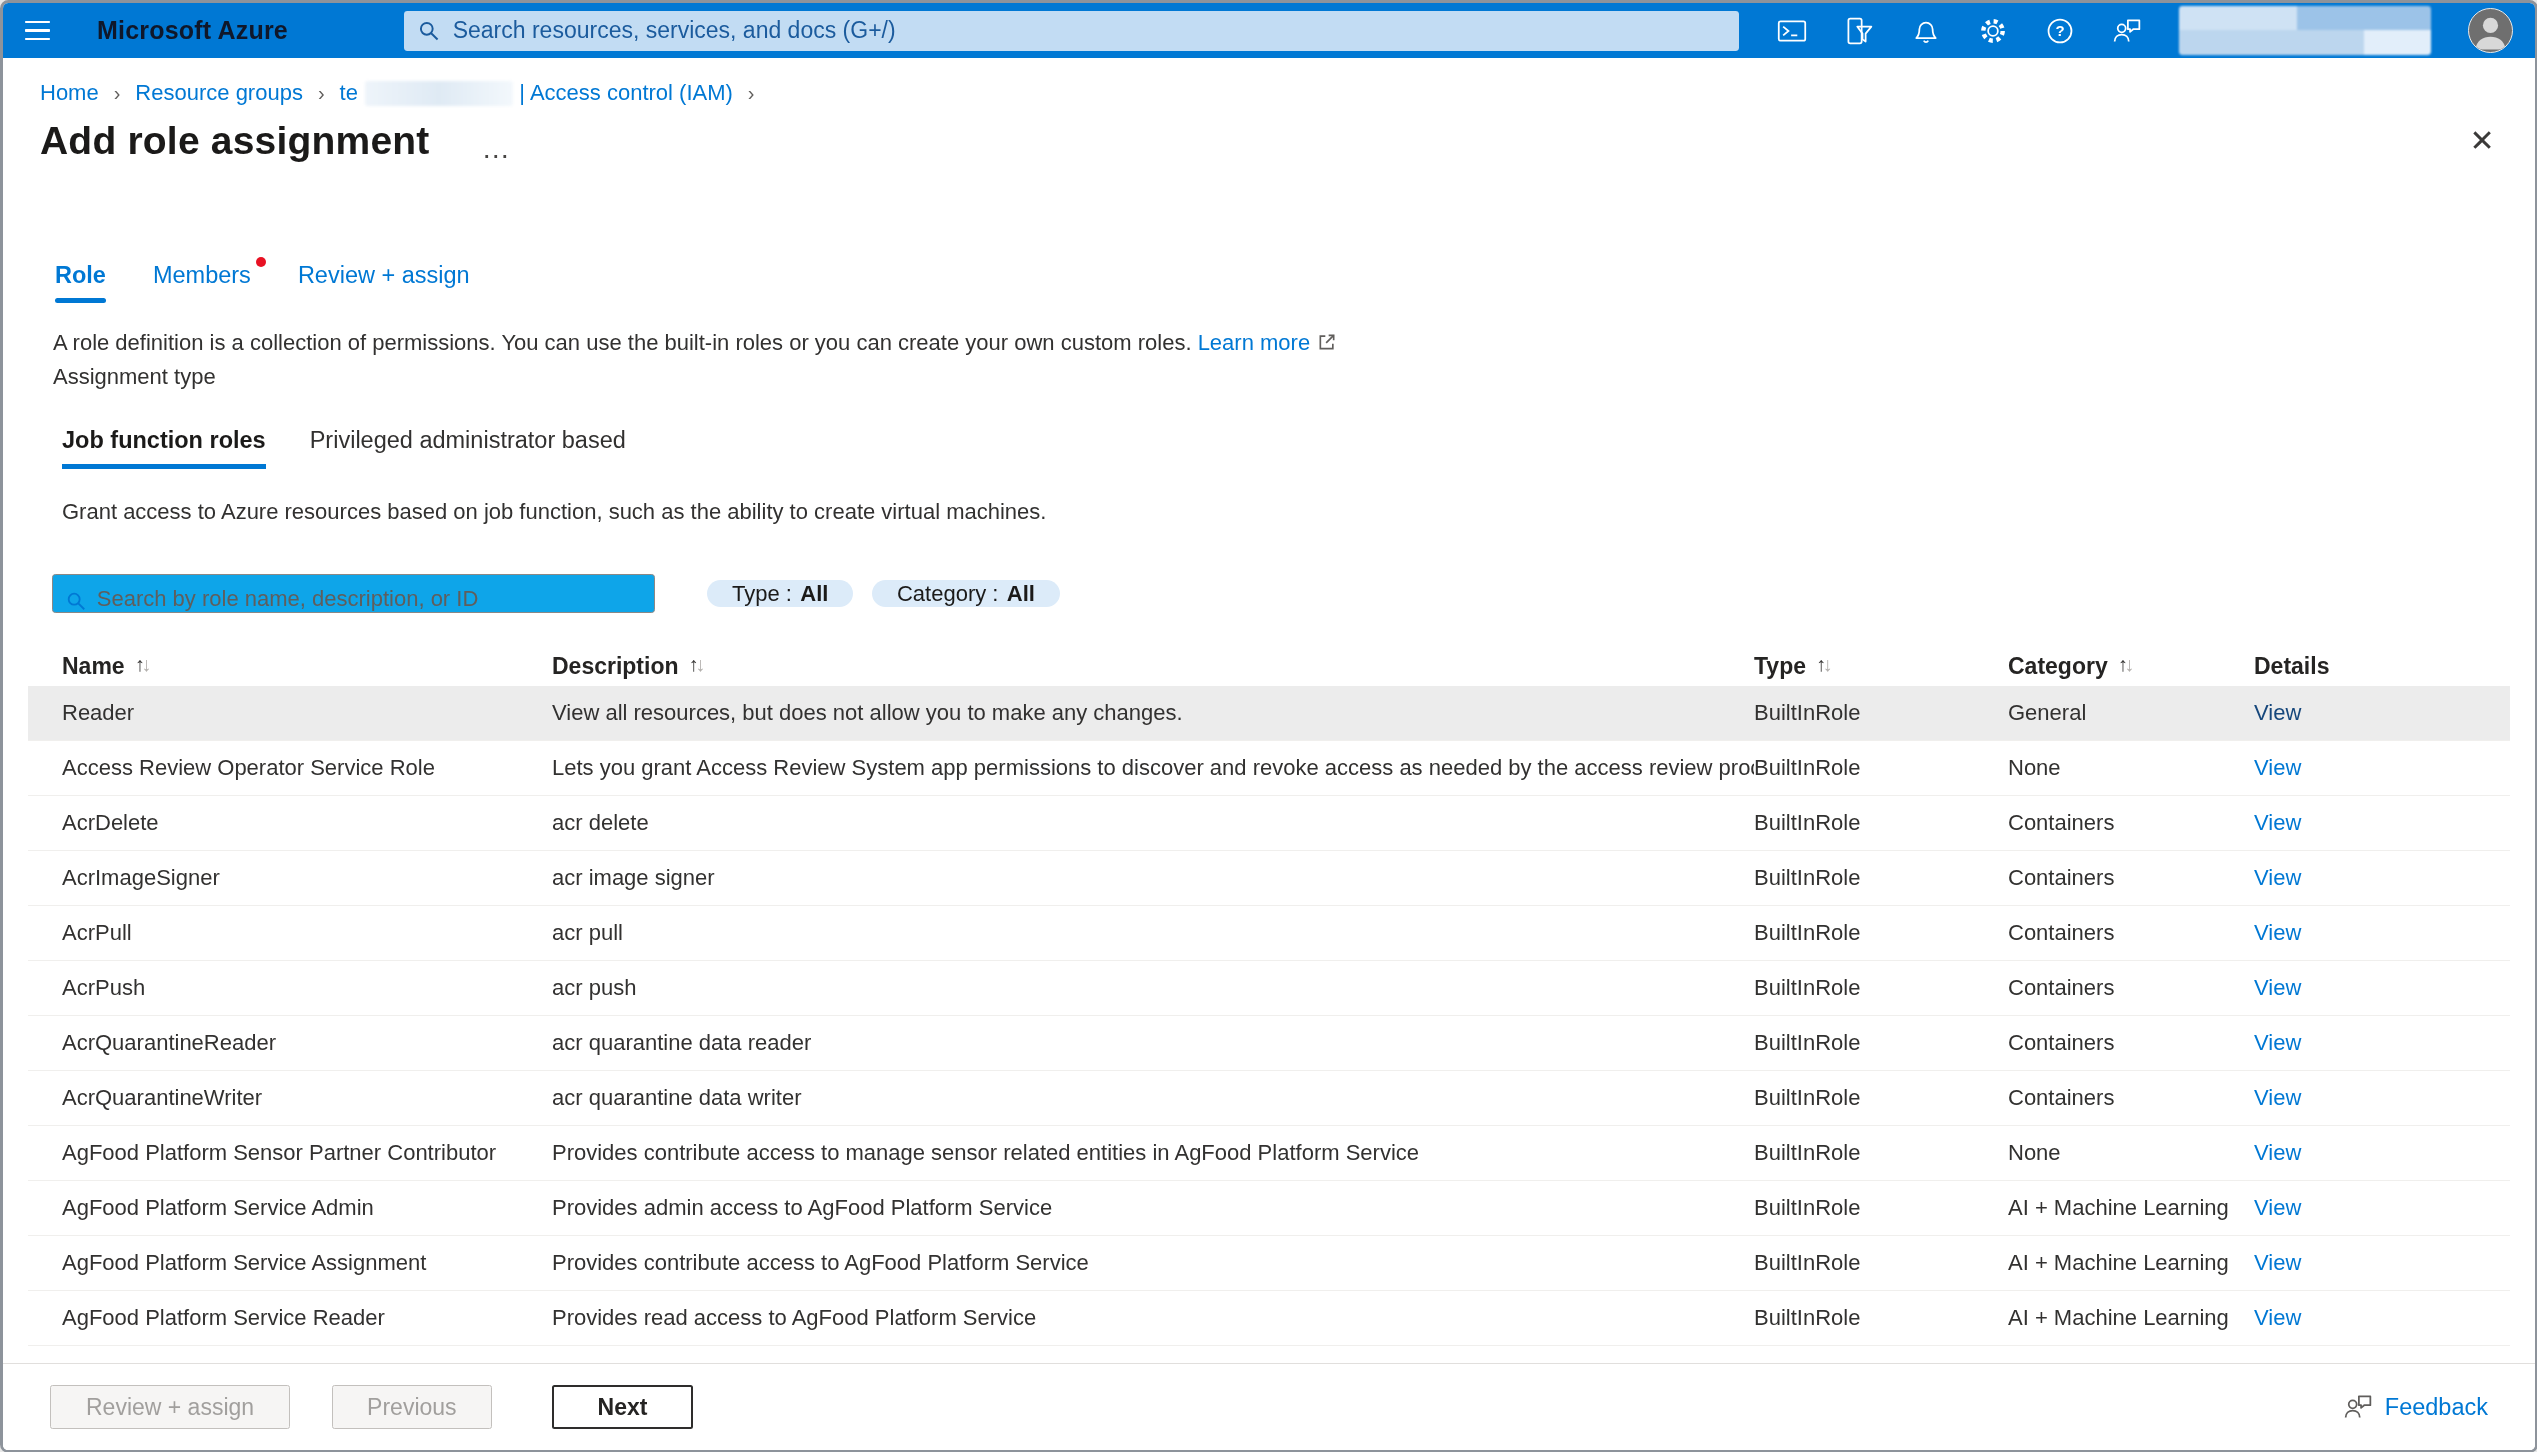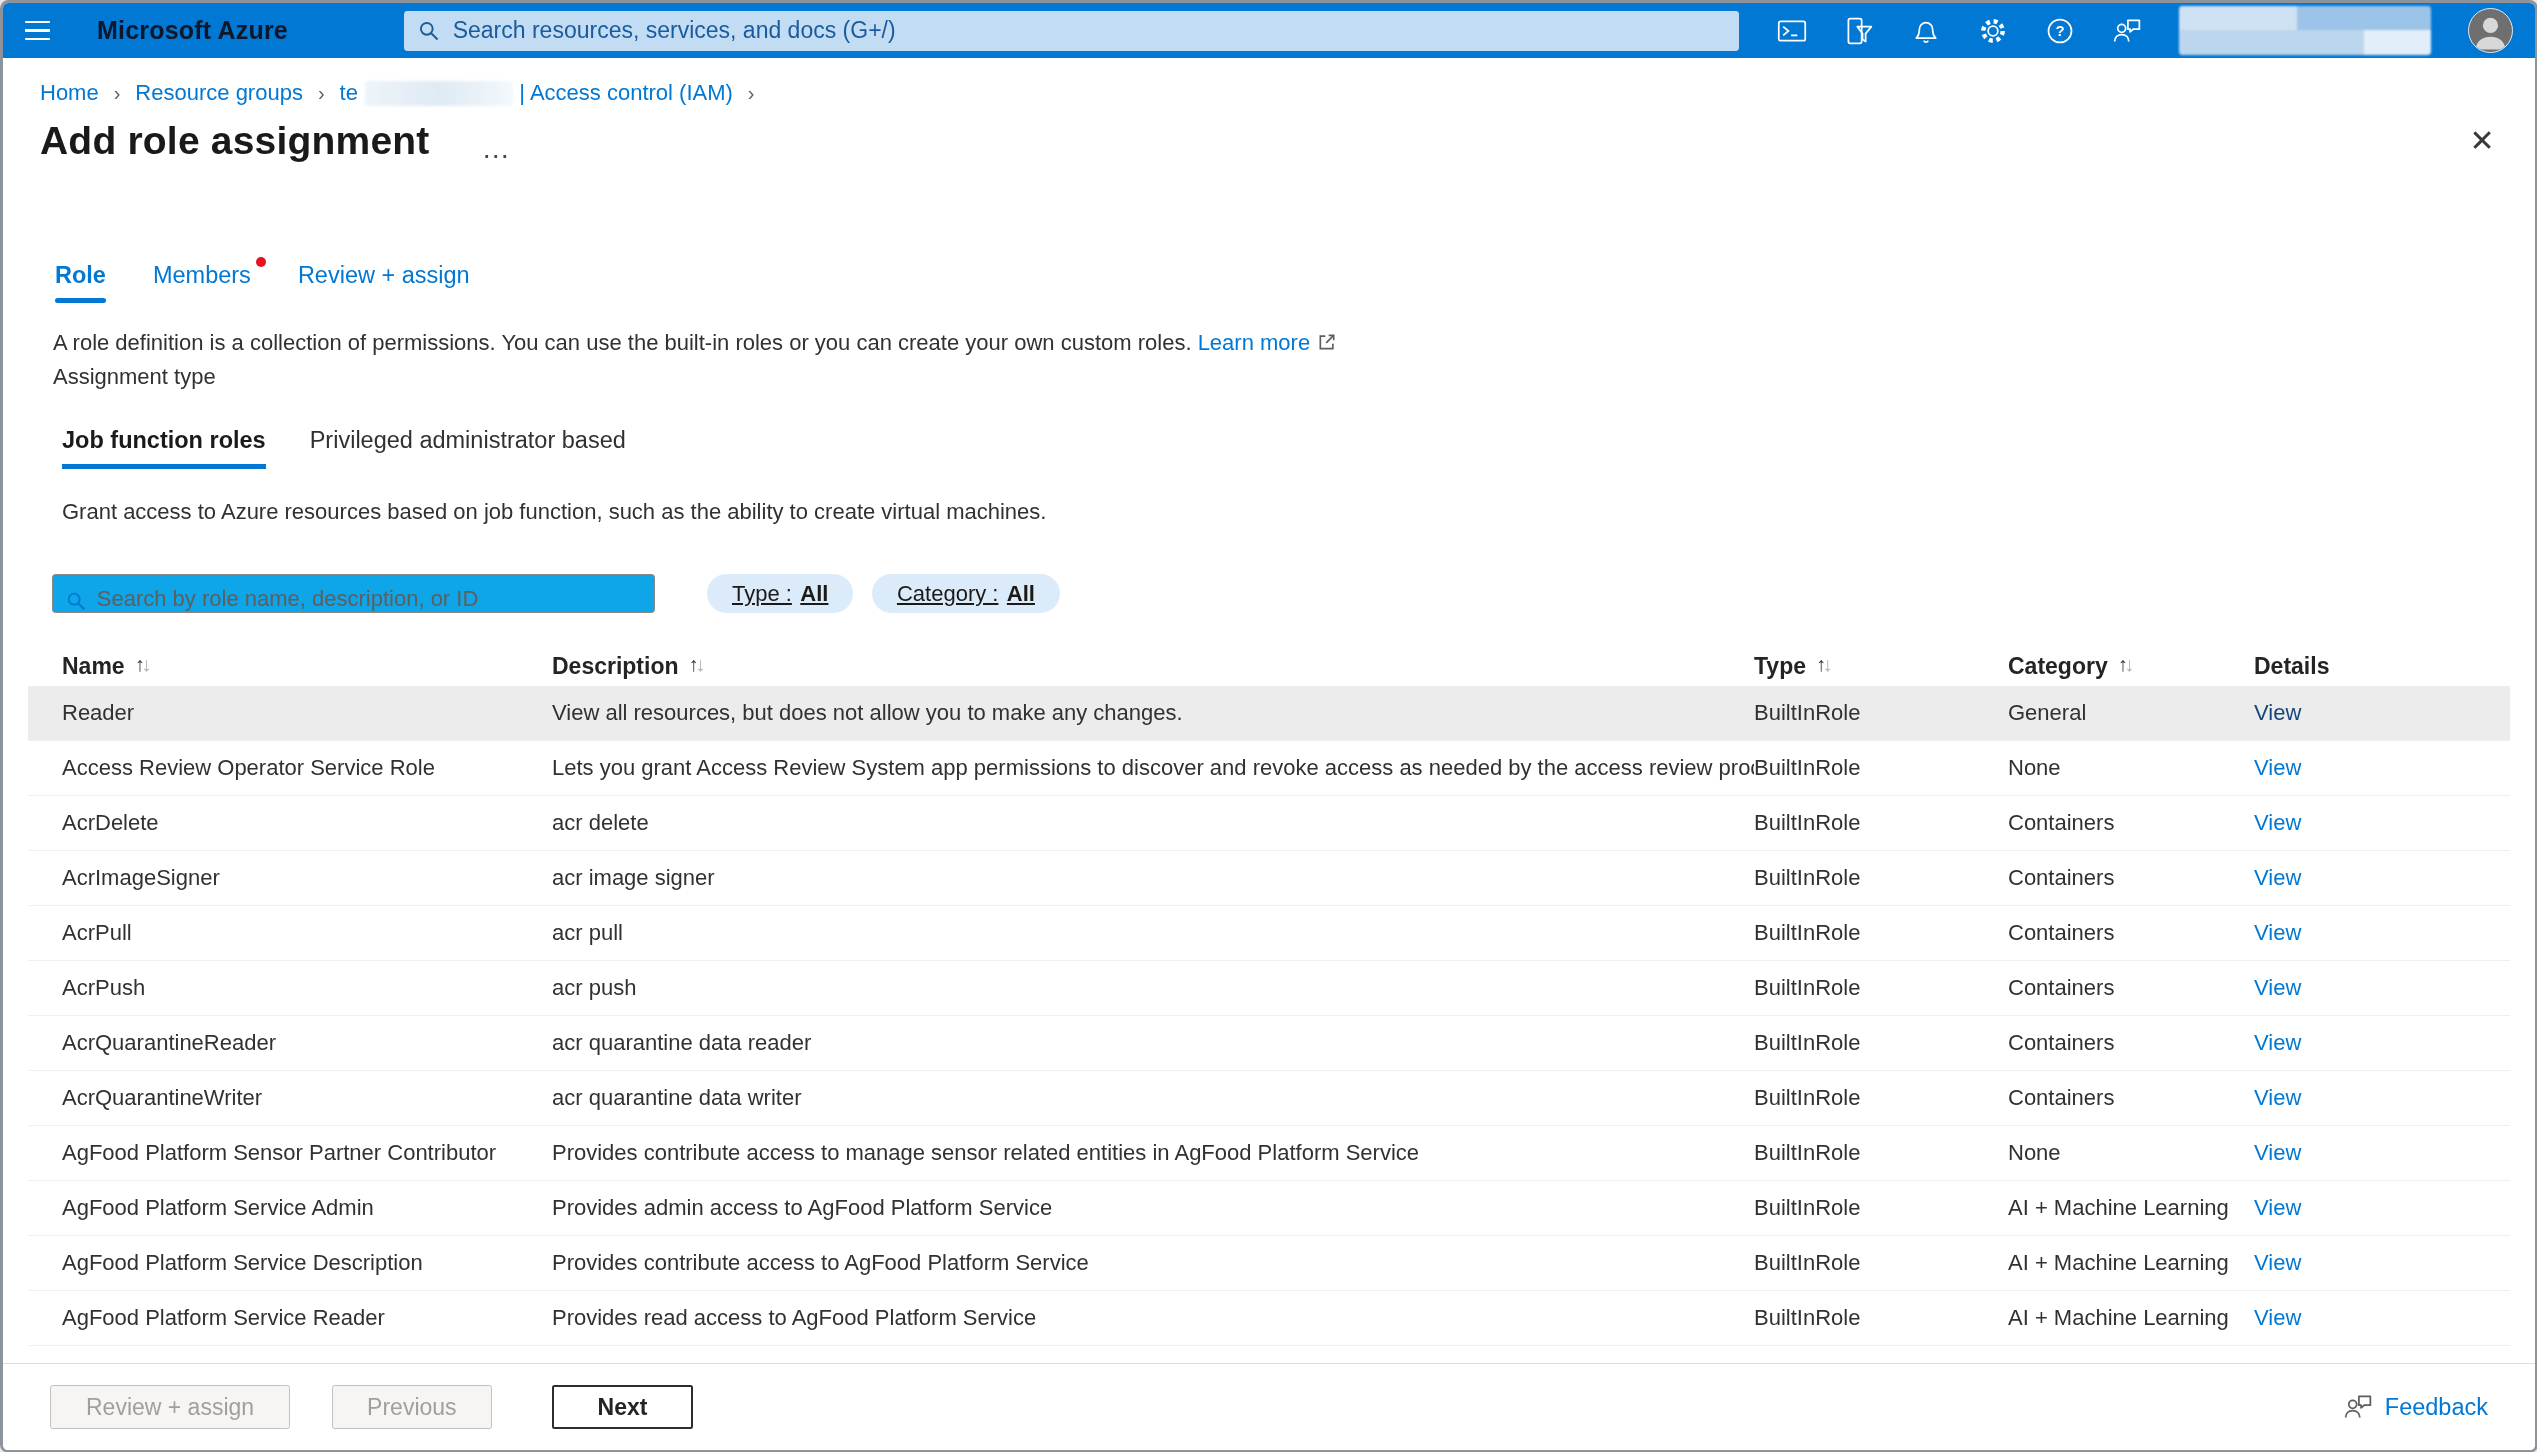--- a/index.html
+++ b/index.html
@@ -65,21 +65,21 @@
   .subtab{position:relative;font-size:23.5px;color:var(--text);margin-right:44px;padding-bottom:15px;cursor:pointer;white-space:nowrap;}
   .subtab.active{font-weight:700;color:#1b1a19;}
   .subtab.active::after{content:"";position:absolute;left:0;right:0;bottom:0;height:5px;background:var(--accent);}
   .grant-text{margin:30px 0 0 59px;font-size:22px;color:var(--text);}
 
   .controls{margin:49px 0 0 49px;display:flex;align-items:center;}
   .role-search{width:603px;height:39px;border:1.7px solid #8a8886;border-radius:3.4px;display:flex;align-items:flex-end;padding-left:11.8px;background:#0ea5e9;}
   .role-search svg{width:22px;height:22px;color:var(--accent);flex:none;}
   .role-search input{flex:1;border:none;outline:none;font-family:inherit;font-size:22px;color:var(--text);margin-left:10px;background:transparent;}
   .role-search input::placeholder{color:#605e5c;opacity:1;}
-  .pill{display:inline-flex;align-items:center;height:39px;padding:0 25px;border-radius:20px;background:var(--pill-bg);font-size:22px;color:#1b1a19;cursor:pointer;white-space:nowrap;text-decoration:underline;}
+  .pill{display:inline-flex;align-items:center;height:27px;padding:0 25px;border-radius:20px;background:var(--pill-bg);font-size:22px;color:#1b1a19;cursor:pointer;white-space:nowrap;}
   .pill b{font-weight:700;margin-left:8.4px;}
   .pill.first{margin-left:52px;}
   .pill + .pill{margin-left:18.5px;}
 
   
   .table{margin:34px 25px 0 25px;}
   .thead,.trow{display:grid;grid-template-columns:490px 1202px 254px 246px 1fr;align-items:center;padding-left:34px;padding-right:8.4px;}
   .thead{height:39px;font-size:23px;font-weight:700;color:#252423;}
   .th{display:flex;align-items:flex-start;cursor:pointer;}
   .sort{margin-left:10px;font-size:20px;font-weight:400;}
@@ -331,21 +331,21 @@
 
   <div class="trow">
     <div class="cell">AgFood Platform Service Admin</div>
     <div class="cell">Provides admin access to AgFood Platform Service</div>
     <div class="cell">BuiltInRole</div>
     <div class="cell">AI + Machine Learning</div>
     <div class="cell"><a class="view-link">View</a></div>
   </div>
 
   <div class="trow">
-    <div class="cell">AgFood Platform Service Description</div>
+    <div class="cell">AgFood Platform Service Assignment</div>
     <div class="cell">Provides contribute access to AgFood Platform Service</div>
     <div class="cell">BuiltInRole</div>
     <div class="cell">AI + Machine Learning</div>
     <div class="cell"><a class="view-link">View</a></div>
   </div>
 
   <div class="trow">
     <div class="cell">AgFood Platform Service Reader</div>
     <div class="cell">Provides read access to AgFood Platform Service</div>
     <div class="cell">BuiltInRole</div>

